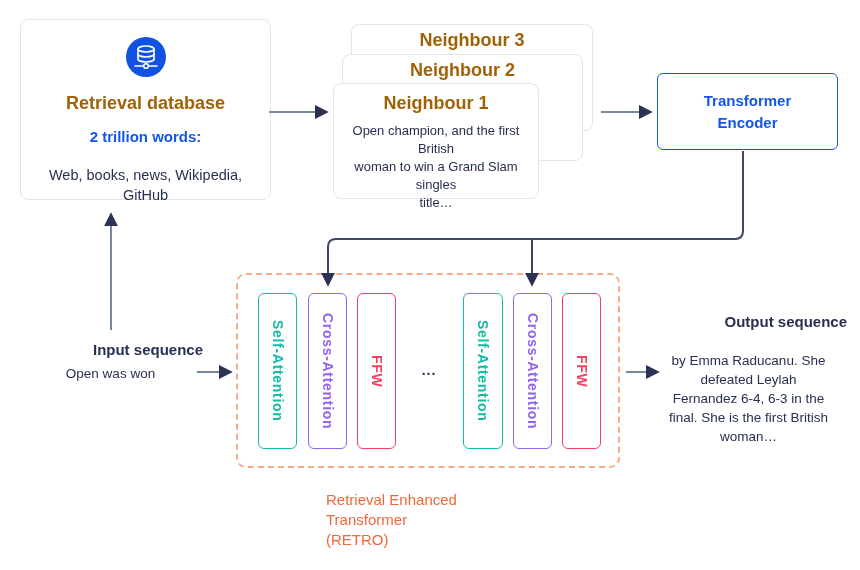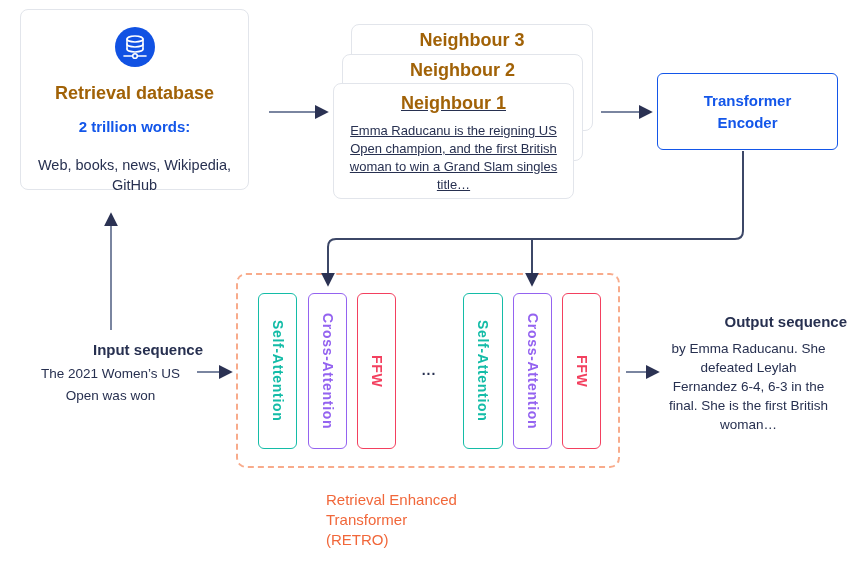--- a/index.html
+++ b/index.html
@@ -8,31 +8,31 @@
     font-family:"Liberation Sans", sans-serif;color:#273050;overflow:hidden;
   }
   .card{
     position:absolute;background:#fff;border:1px solid #E2E5EB;border-radius:8px;
     box-sizing:border-box;
   }
   .card-title{font-size:18px;font-weight:700;text-align:center;line-height:20px;color:#a16207;}
   .small-body{font-size:13px;line-height:18px;text-align:center;color:#273050;}
 
   
-  .db-card{left:20px;top:9px;width:229px;height:181px;text-align:center;}
+  .db-card{left:20px;top:19px;width:251px;height:181px;text-align:center;}
   .db-icon{width:40px;height:40px;border-radius:50%;background:#1152E3;margin:17px auto 0;
     display:flex;align-items:center;justify-content:center;}
   .db-title{margin-top:16px;}
   .db-highlight{margin-top:14px;font-size:15px;font-weight:700;color:#1356E9;line-height:20px;}
   .db-lines{margin-top:18px;font-size:14.5px;line-height:20px;}
 
   
   .n3{left:351px;top:24px;width:242px;height:107px;z-index:1;}
   .n2{left:342px;top:54px;width:241px;height:107px;z-index:2;}
-  .n1{left:333px;top:83px;width:241px;height:116px;z-index:3;text-decoration:underline;}
+  .n1{left:333px;top:83px;width:206px;height:116px;z-index:3;}
   .n3 .card-title,.n2 .card-title{padding-top:5px;}
   .n1 .card-title{padding-top:9px;}
   .n1-body{margin-top:9px;padding:0 6px;}
 
   
   .encoder{
     position:absolute;left:657px;top:73px;width:181px;height:77px;box-sizing:border-box;
     border:1.5px solid #1356E9;border-radius:6px;background:#fff;
     display:flex;flex-direction:column;align-items:center;justify-content:center;
     color:#1356E9;font-size:15px;font-weight:700;line-height:22px;z-index:2;
@@ -58,21 +58,21 @@
     font-size:14px;font-weight:700;color:#273050;letter-spacing:1px;}
 
   .retro-caption{position:absolute;left:326px;top:490px;width:204px;text-align:left;
     color:#F1673A;font-size:15px;line-height:20px;font-weight:500;}
 
   
   .io-title{font-size:15px;font-weight:700;line-height:20px;text-align:right;}
   .input-block{position:absolute;left:18px;top:340px;width:185px;text-align:center;}
   .input-body{margin-top:3px;font-size:13.5px;line-height:22px;}
   .output-block{position:absolute;left:650px;top:312px;width:197px;text-align:center;}
-  .output-body{margin-top:7px;font-size:13.5px;line-height:19px;}
+  .output-body{margin-top:19px;font-size:13.5px;line-height:19px;}
 
   .connectors{position:absolute;left:0;top:0;width:860px;height:570px;pointer-events:none;z-index:1;}
 </style>
 </head>
 <body>
 
 <div class="canvas">
 
   <svg class="connectors" width="860" height="570" viewBox="0 0 860 570">
     <defs>
@@ -113,21 +113,20 @@
 
   <div class="card n3">
     <div class="card-title">Neighbour 3</div>
   </div>
   <div class="card n2">
     <div class="card-title">Neighbour 2</div>
   </div>
   <div class="card n1">
     <div class="card-title">Neighbour 1</div>
     <div class="small-body n1-body">
-      <div>Emma Raducanu is the reigning US</div>
       <div>Open champion, and the first British</div>
       <div>woman to win a Grand Slam singles</div>
       <div>title…</div>
     </div>
   </div>
 
   <div class="encoder">
     <div>Transformer</div>
     <div>Encoder</div>
   </div>
@@ -155,21 +154,20 @@
 
   <div class="retro-caption">
     <div>Retrieval Enhanced</div>
     <div>Transformer</div>
     <div>(RETRO)</div>
   </div>
 
   <div class="input-block">
     <div class="io-title">Input sequence</div>
     <div class="input-body">
-      <div>The 2021 Women’s US</div>
       <div>Open was won</div>
     </div>
   </div>
 
   <div class="output-block">
     <div class="io-title">Output sequence</div>
     <div class="output-body">
       <div>by Emma Raducanu. She</div>
       <div>defeated Leylah</div>
       <div>Fernandez 6-4, 6-3 in the</div>

